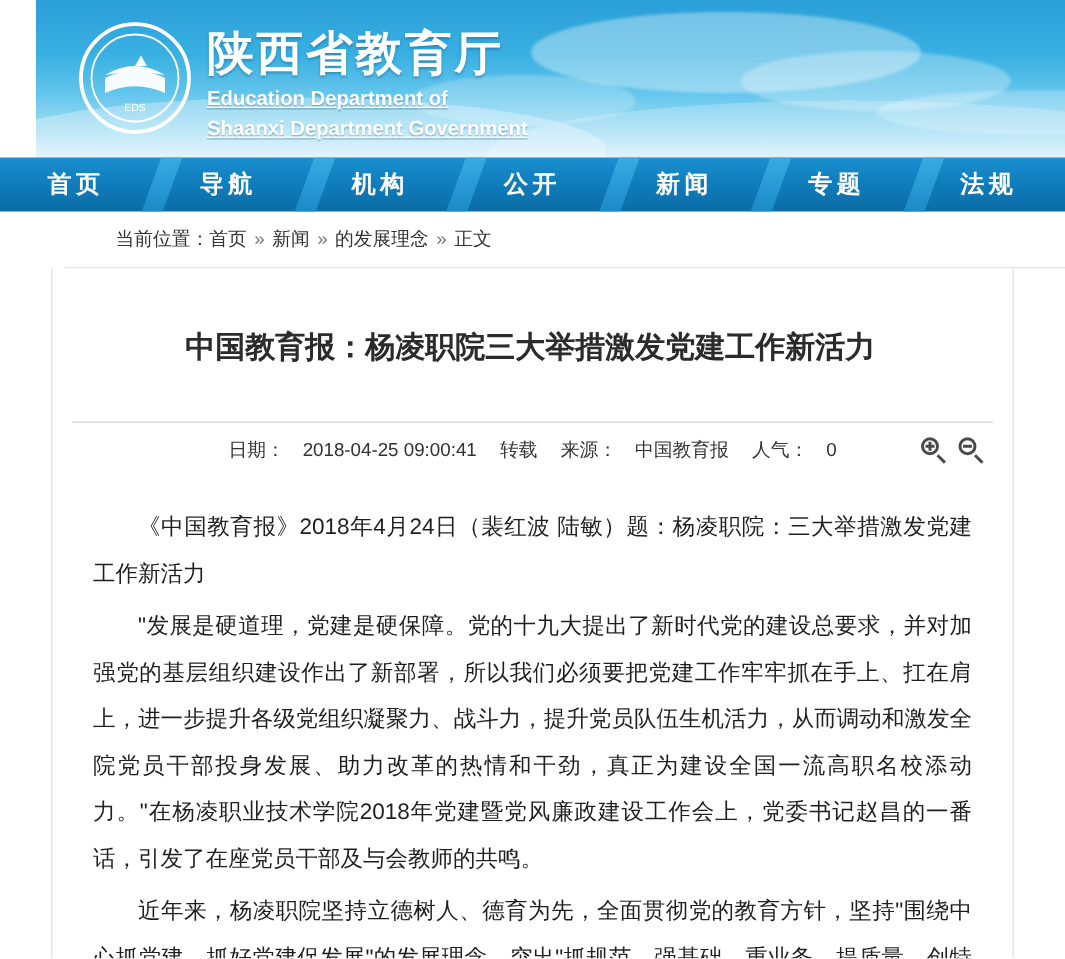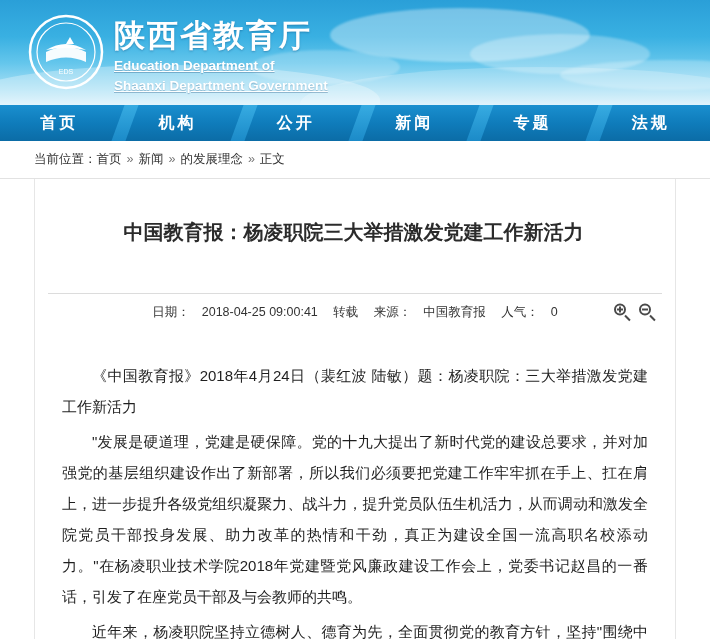--- a/index.html
+++ b/index.html
@@ -15,20 +15,21 @@
     overflow: hidden;
     background: #ffffff;
   }
 
   
   .banner {
     position: relative;
     height: 105px;
     background: linear-gradient(to bottom, #2a9fd8 0%, #39b0e2 35%, #64c6ec 60%, #a9e0f5 85%, #d8f0fb 100%);
     overflow: hidden;
+    margin-left: 24px;
   }
   .banner .cloud {
     position: absolute;
     background: rgba(255,255,255,0.35);
     border-radius: 50%;
     filter: blur(1px);
   }
   .banner .c1 { width: 260px; height: 54px; left: 330px; top: 8px; }
   .banner .c2 { width: 180px; height: 40px; left: 470px; top: 34px; background: rgba(255,255,255,0.28); }
   .banner .c3 { width: 150px; height: 34px; left: 250px; top: 50px; background: rgba(255,255,255,0.22); }
@@ -113,20 +114,21 @@
     background: linear-gradient(to bottom, #3fb4e8, #1b8ccb);
     opacity: .85;
   }
   .nav-item span { position: relative; z-index: 2; }
 
   
   .crumbwrap {
     background: #ffffff;
     border-bottom: 1px solid #e2e2e2;
     height: 37px;
+    margin-left: 43px;
   }
   .crumb {
     margin: 0 34px;
     height: 36px;
     display: flex;
     align-items: center;
     font-size: 12.5px;
     color: #333333;
   }
   .crumb .sep { margin: 0 5px; color: #777; }
@@ -145,21 +147,21 @@
   .art-title {
     text-align: center;
     font-size: 20px;
     font-weight: bold;
     color: #2b2b2b;
     padding: 38px 33px 30px 30px;
     line-height: 30px;
   }
   .meta-row {
     border-top: 1px solid #dcdcdc;
-    margin: 16px 12px;
+    margin: 4px 12px;
     padding: 10px 8px 9px 8px;
     display: flex;
     align-items: center;
     justify-content: center;
     position: relative;
     font-size: 12.5px;
     color: #333333;
   }
   .meta-row .meta-text span { margin: 0 6px; }
   .zoom-tools {
@@ -236,20 +238,23 @@
     <div class="title-block">
       <div class="title-cn">陕西省教育厅</div>
       <div class="title-en">Education Department of</div>
       <div class="title-en">Shaanxi Department Government</div>
     </div>
   </div>
 
   <div class="navbar">
     <div class="nav-item">
         <span>首页</span>
+      </div>
+    <div class="nav-item">
+        <span>导航</span>
       </div>
     <div class="nav-item">
         <span>机构</span>
       </div>
     <div class="nav-item">
         <span>公开</span>
       </div>
     <div class="nav-item">
         <span>新闻</span>
       </div>

